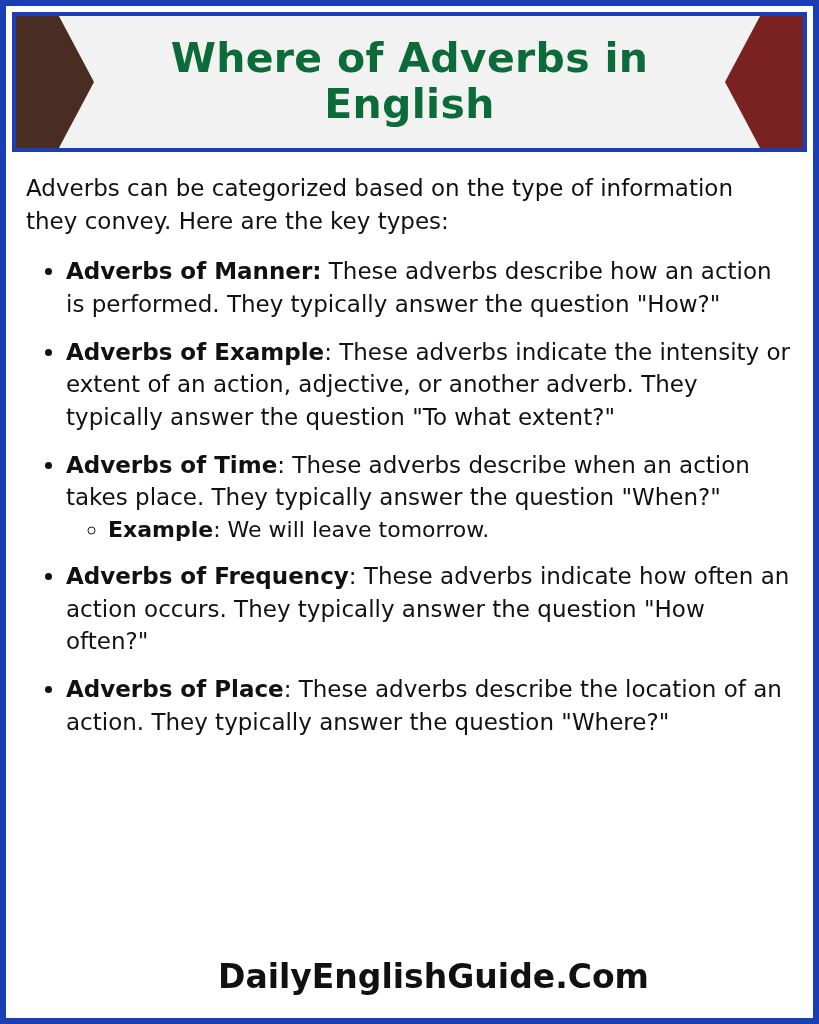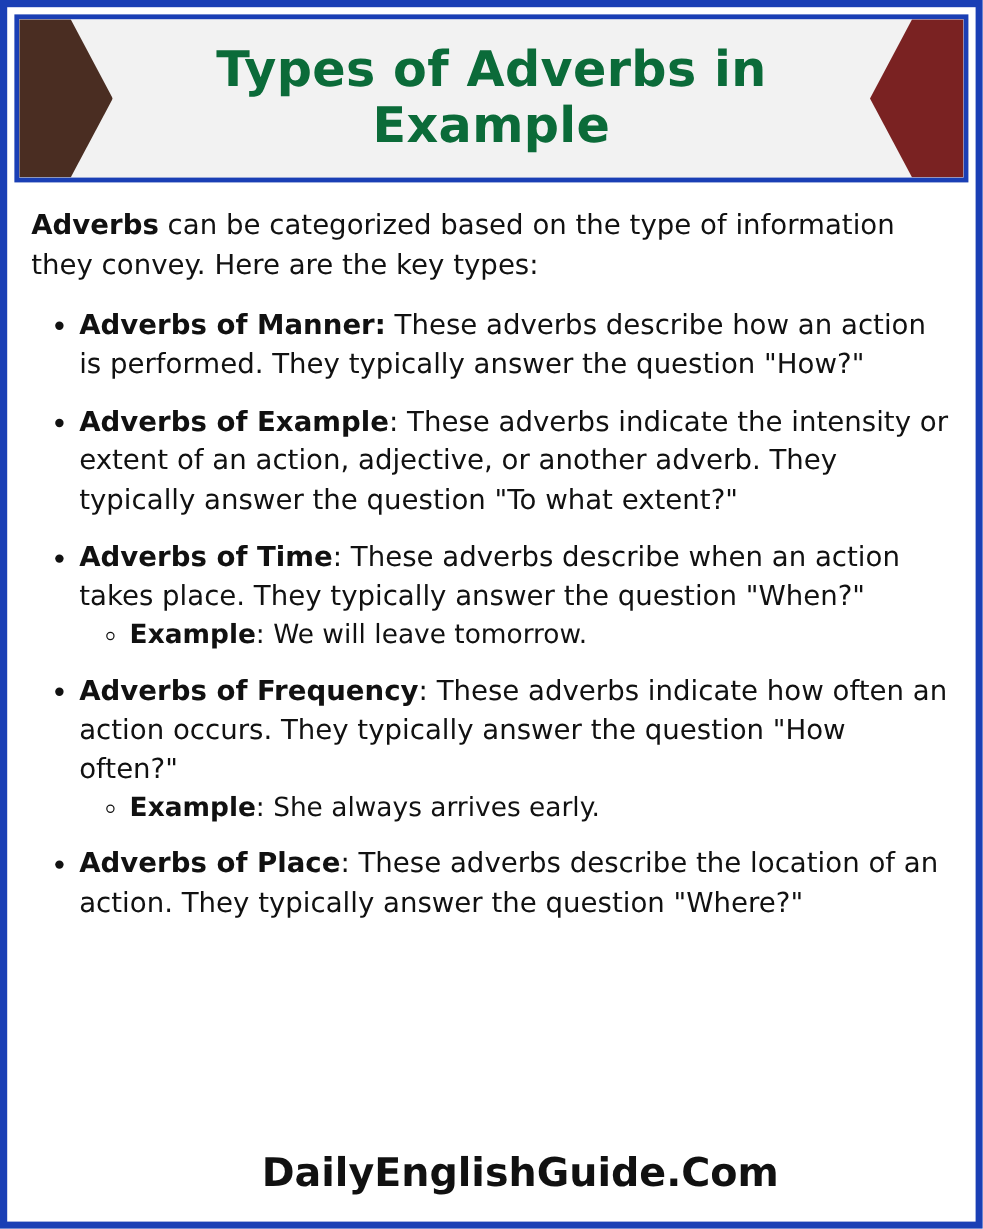--- a/index.html
+++ b/index.html
@@ -67,21 +67,21 @@
   }
   .content {
     padding: 20px 22px 0 20px;
   }
   .intro {
     font-size: 23px;
     line-height: 1.42;
     margin: 0 0 18px 0;
     color: #111111;
   }
-  .intro b { font-weight: bold; }
+  .intro b { font-weight: normal; }
 
   ul.types {
     list-style: disc;
     margin: 0;
     padding-left: 40px;
   }
   ul.types > li {
     font-size: 23px;
     line-height: 1.42;
     margin-bottom: 1px;
@@ -114,21 +114,21 @@
   }
 </style>
 </head>
 <body>
 
 <div class="page">
 
   <div class="banner">
     <div class="banner-arrow-left"></div>
     <div class="banner-arrow-right"></div>
-    <div class="banner-title">Types of Adverbs in Example</div>
+    <div class="banner-title">Where of Adverbs in English</div>
   </div>
 
   <div class="content">
 
     <p class="intro">
       <b>Adverbs</b><span> can be categorized based on the type of information they convey. Here are the key types:</span>
     </p>
 
     <ul class="types">
 
@@ -142,23 +142,20 @@
 
       <li>
         <span class="li-text"><b>Adverbs of Time</b></span><span>: These adverbs describe when an action takes place. They typically answer the question "When?"</span>
         <ul class="example">
           <li><b>Example</b><span>: We will leave tomorrow.</span></li>
         </ul>
       </li>
 
       <li>
         <span class="li-text"><b>Adverbs of Frequency</b></span><span>: These adverbs indicate how often an action occurs. They typically answer the question "How often?"</span>
-        <ul class="example">
-          <li><b>Example</b><span>: She always arrives early.</span></li>
-        </ul>
       </li>
 
       <li>
         <span class="li-text"><b>Adverbs of Place</b></span><span>: These adverbs describe the location of an action. They typically answer the question "Where?"</span>
       </li>
 
     </ul>
   </div>
 
   <div class="footer">DailyEnglishGuide.Com</div>

